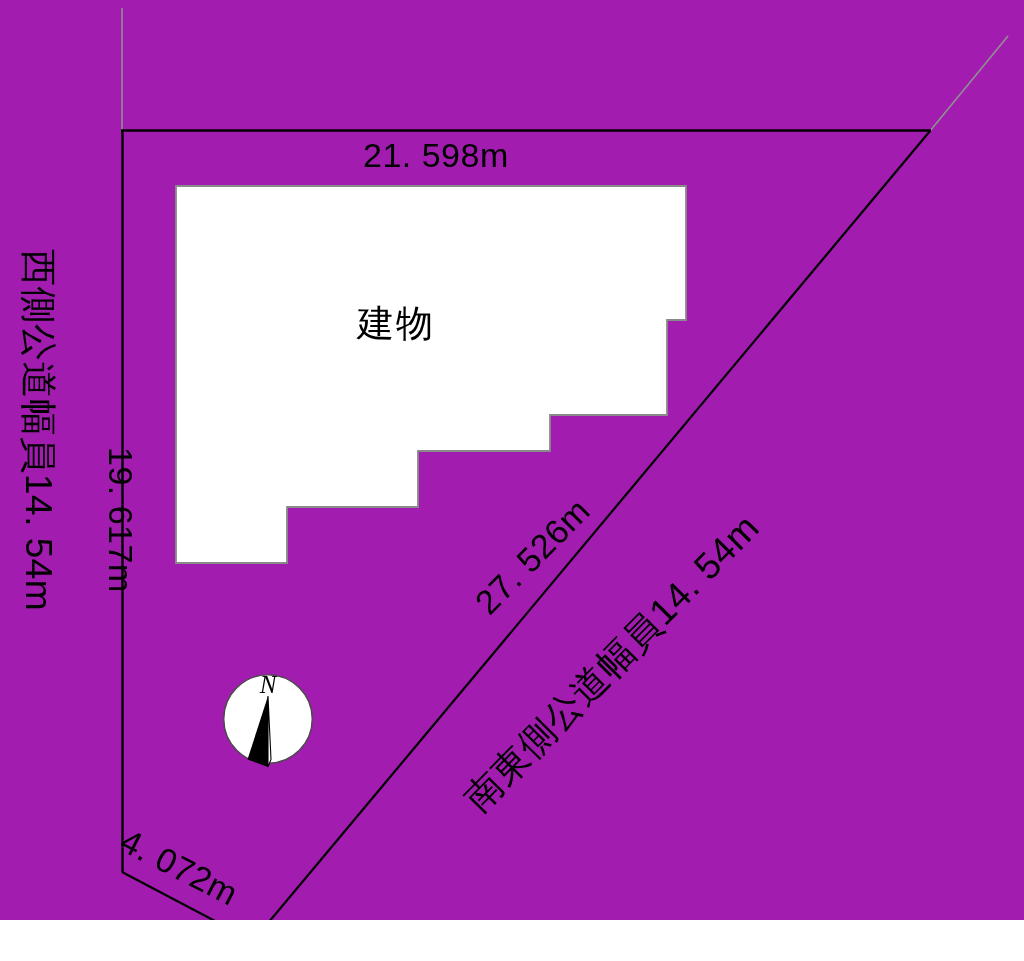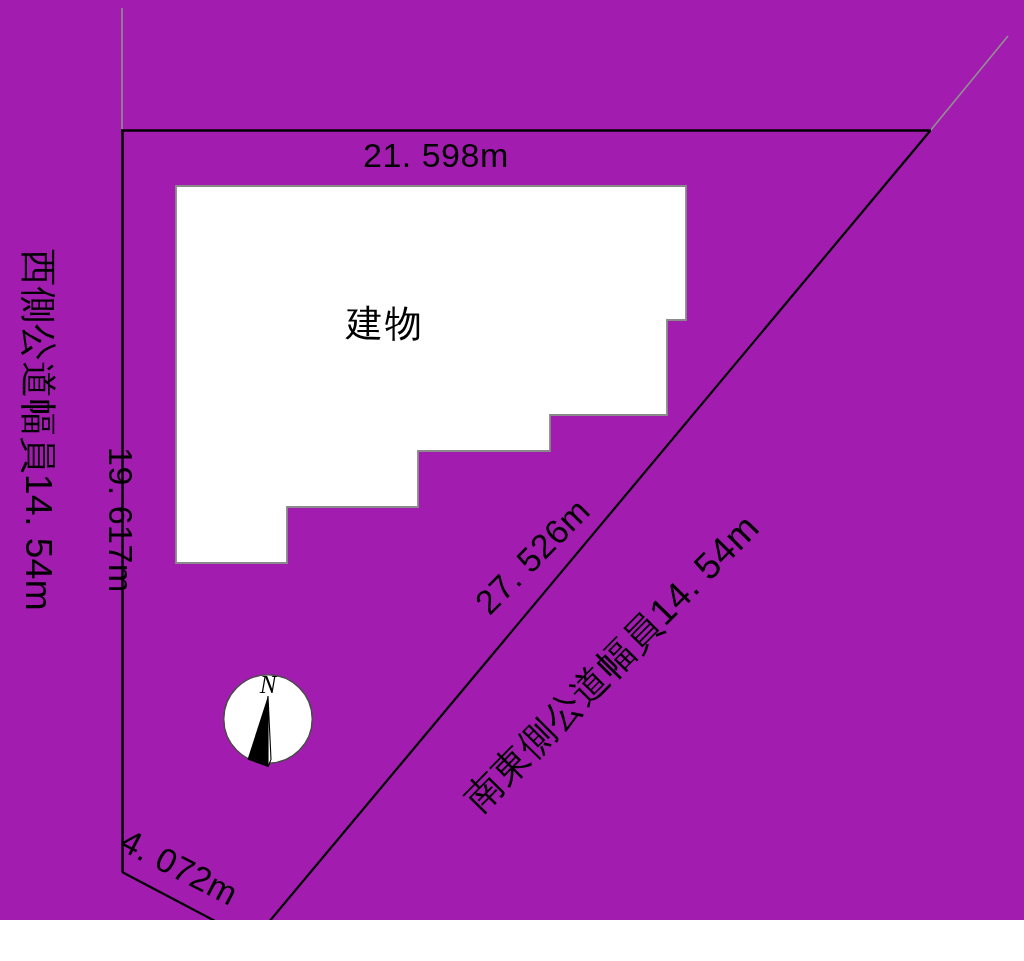--- a/index.html
+++ b/index.html
@@ -35,21 +35,21 @@
     letter-spacing: 0.5px;
   }
   
   #label-top-dim {
     left: 363px;
     top: 138px;
     font-size: 34px;
   }
   
   #label-building {
-    left: 346px;
+    left: 357px;
     top: 305px;
     font-size: 37px;
     letter-spacing: 2px;
     font-family: Liberation Serif, serif;
   }
   
   #label-left-inner {
     left: 138px;
     top: 447px;
     font-size: 34px;

